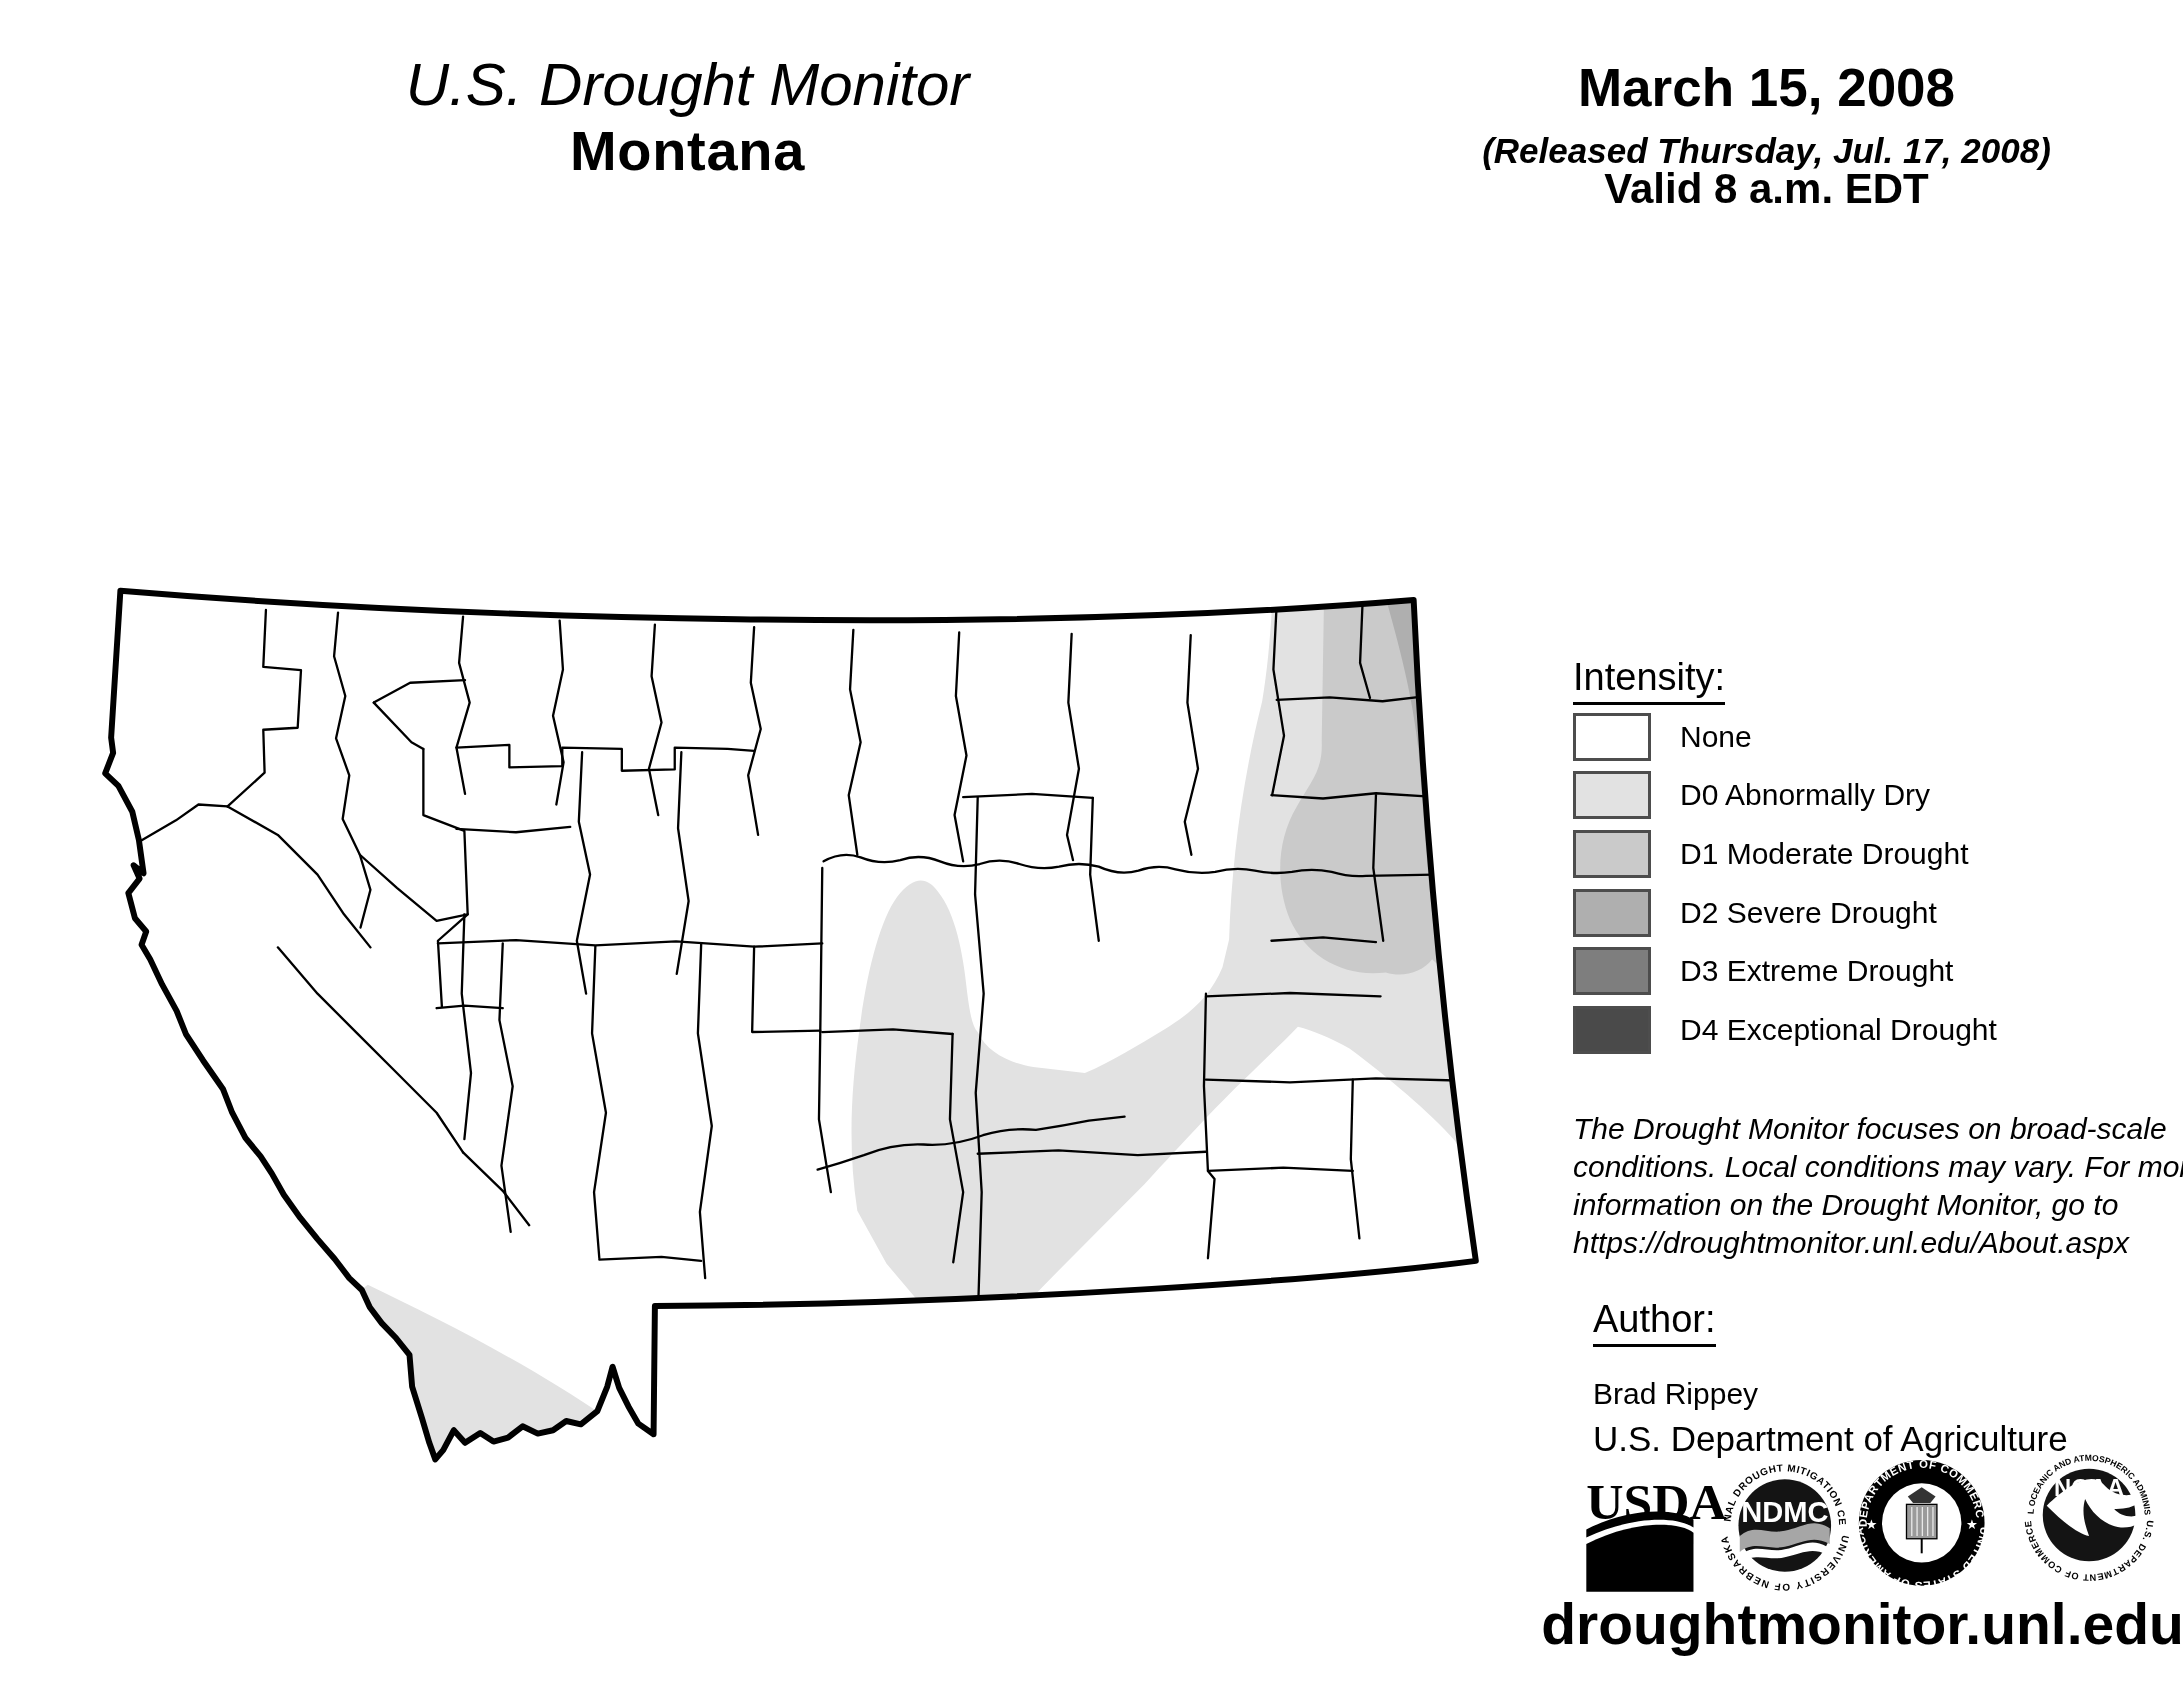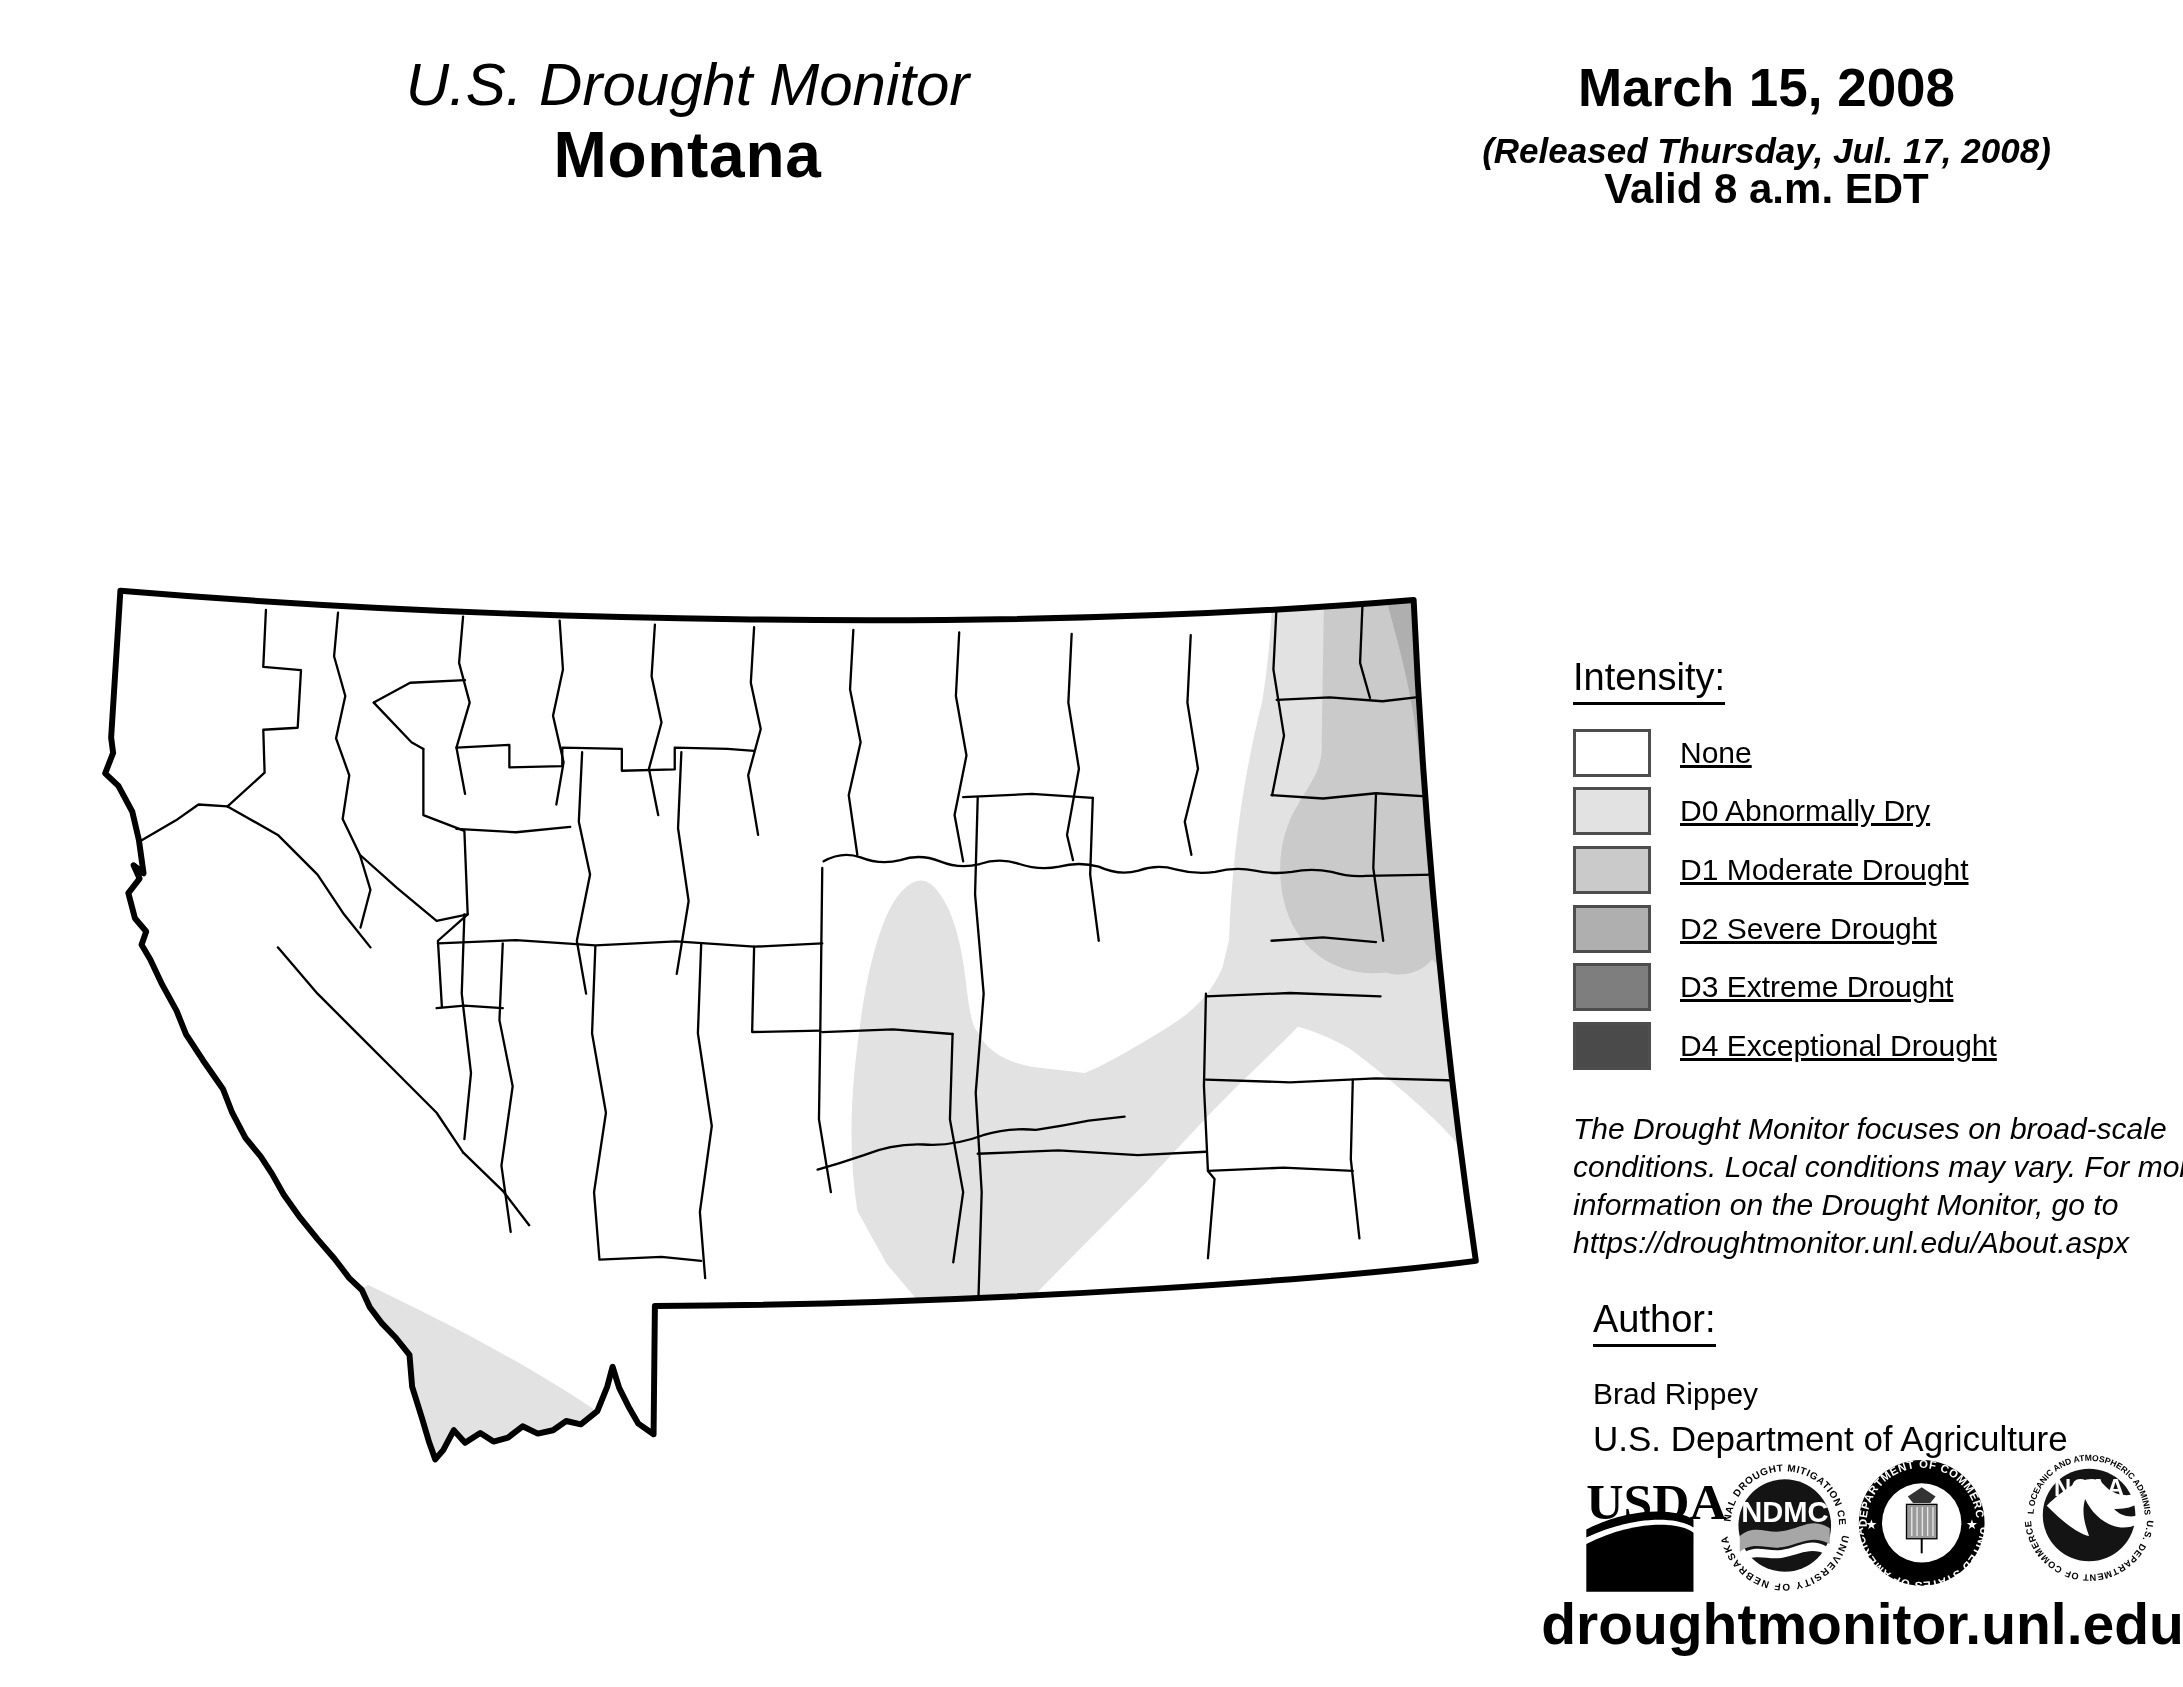--- a/index.html
+++ b/index.html
@@ -2,27 +2,27 @@
 <html style="font-size:10.6px"><head>
 <meta charset="utf-8">
 <style>
   html,body{margin:0;padding:0;background:#ffffff;}
   #page{position:relative;width:2183px;height:1687px;background:#ffffff;overflow:hidden;
         font-family:"Liberation Sans",sans-serif;color:#000;}
   #mapsvg{position:absolute;left:0;top:0;width:2183px;height:1687px;}
   .abs{position:absolute;}
   .center{text-align:center;}
   .title-line{font-size:60px;font-weight:normal;font-style:italic;line-height:1.05;}
-  .state-line{font-size:64px;font-weight:bold;line-height:1.0;margin-top:6.6px;letter-spacing:0.7px;}
+  .state-line{font-size:56px;font-weight:bold;line-height:1.0;margin-top:6.6px;letter-spacing:0.7px;}
   .date-line{font-size:53px;font-weight:bold;line-height:1.0;}
   .released-line{font-size:35px;font-weight:bold;font-style:italic;margin-top:18.5px;line-height:1.0;}
   .valid-line{font-size:42px;font-weight:bold;line-height:1.0;}
   .sec-heading{display:inline-block;font-size:38px;
                border-bottom:3.3px solid #000;padding-bottom:4px;line-height:1.05;}
-  .legend-rows{margin-top:24px;text-decoration:underline;}
+  .legend-rows{margin-top:8px;}
   .legend-row{display:flex;align-items:center;height:48px;margin-bottom:10.6px;}
   .swatch{width:78px;height:48px;border:3.3px solid #4d4d4d;box-sizing:border-box;flex:0 0 auto;}
   .legend-label{font-size:30px;margin-left:29px;white-space:nowrap;}
   .disclaimer{font-size:30px;font-style:italic;line-height:1.27;white-space:nowrap;}
   .author-name{font-size:30px;margin-top:29px;line-height:1.2;}
   .author-org{font-size:35px;margin-top:6.6px;line-height:1.2;}
   .url-line{font-size:57px;font-weight:bold;line-height:1.0;}
   .county{fill:none;stroke:#000;stroke-width:3.5;stroke-linejoin:round;stroke-linecap:round;}
   .state-outline{fill:none;stroke:#000;stroke-width:9;stroke-linejoin:round;}
   .ring-text{font-family:"Liberation Sans",sans-serif;font-weight:bold;}

